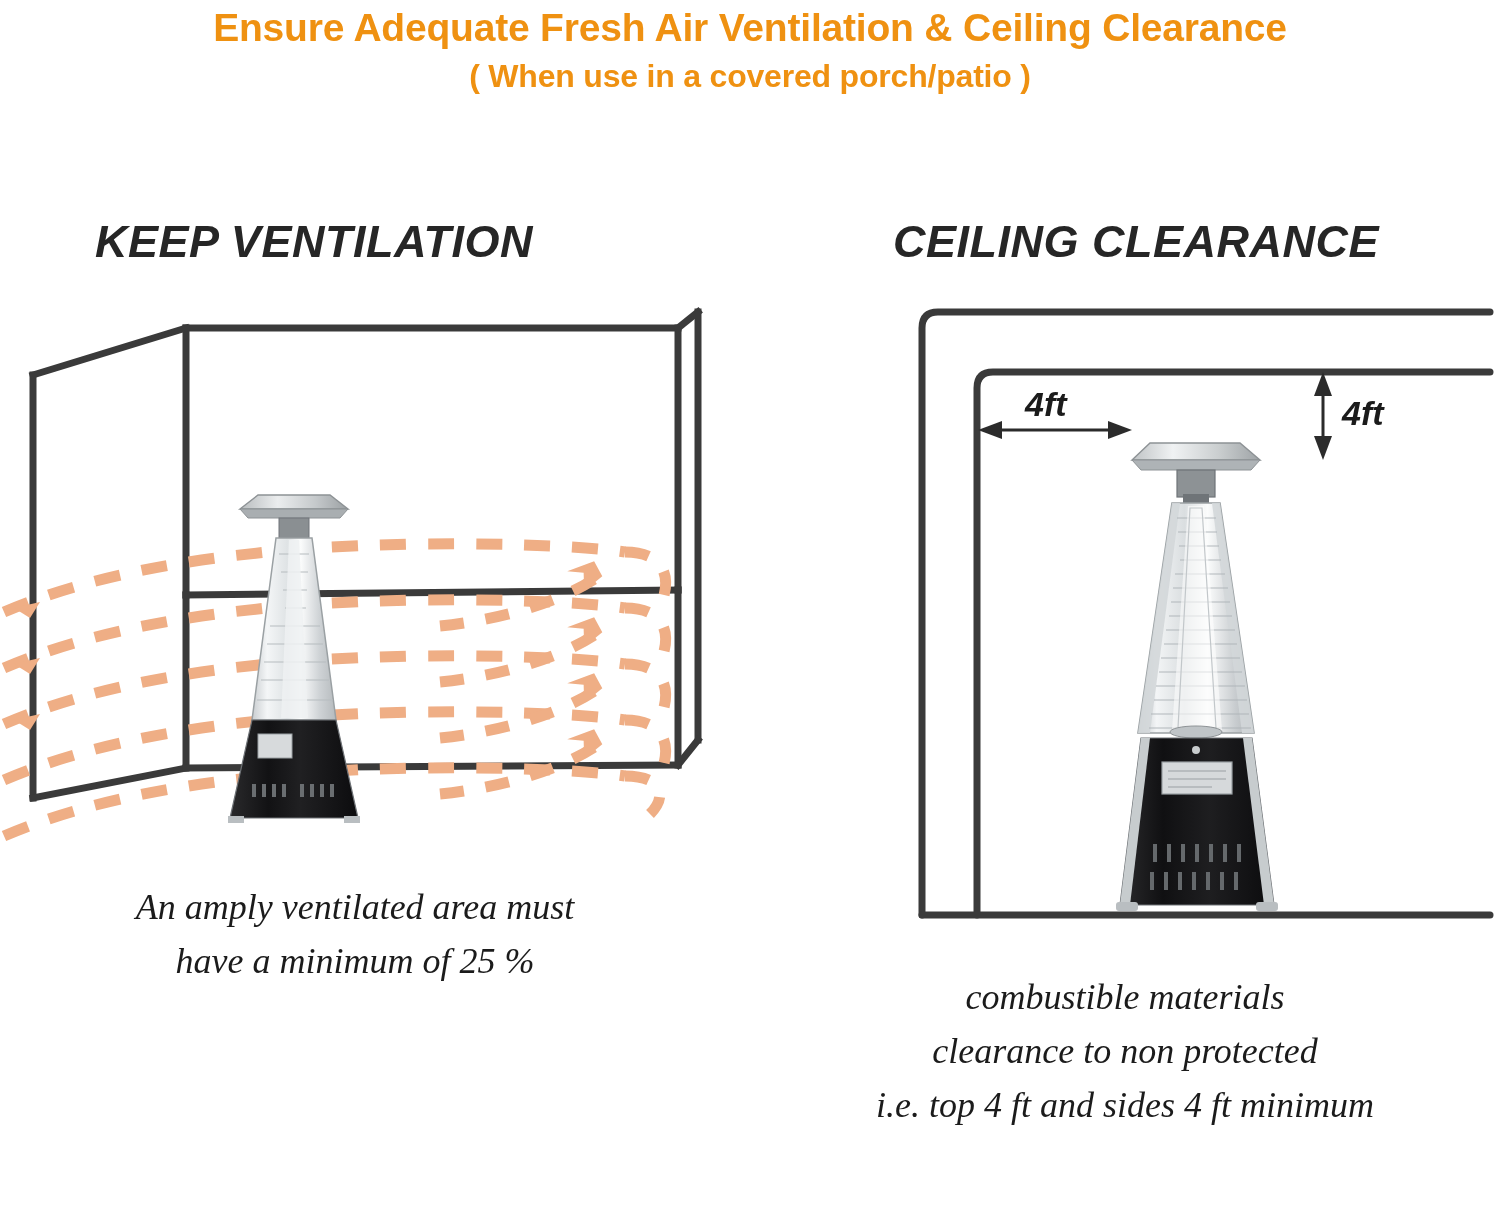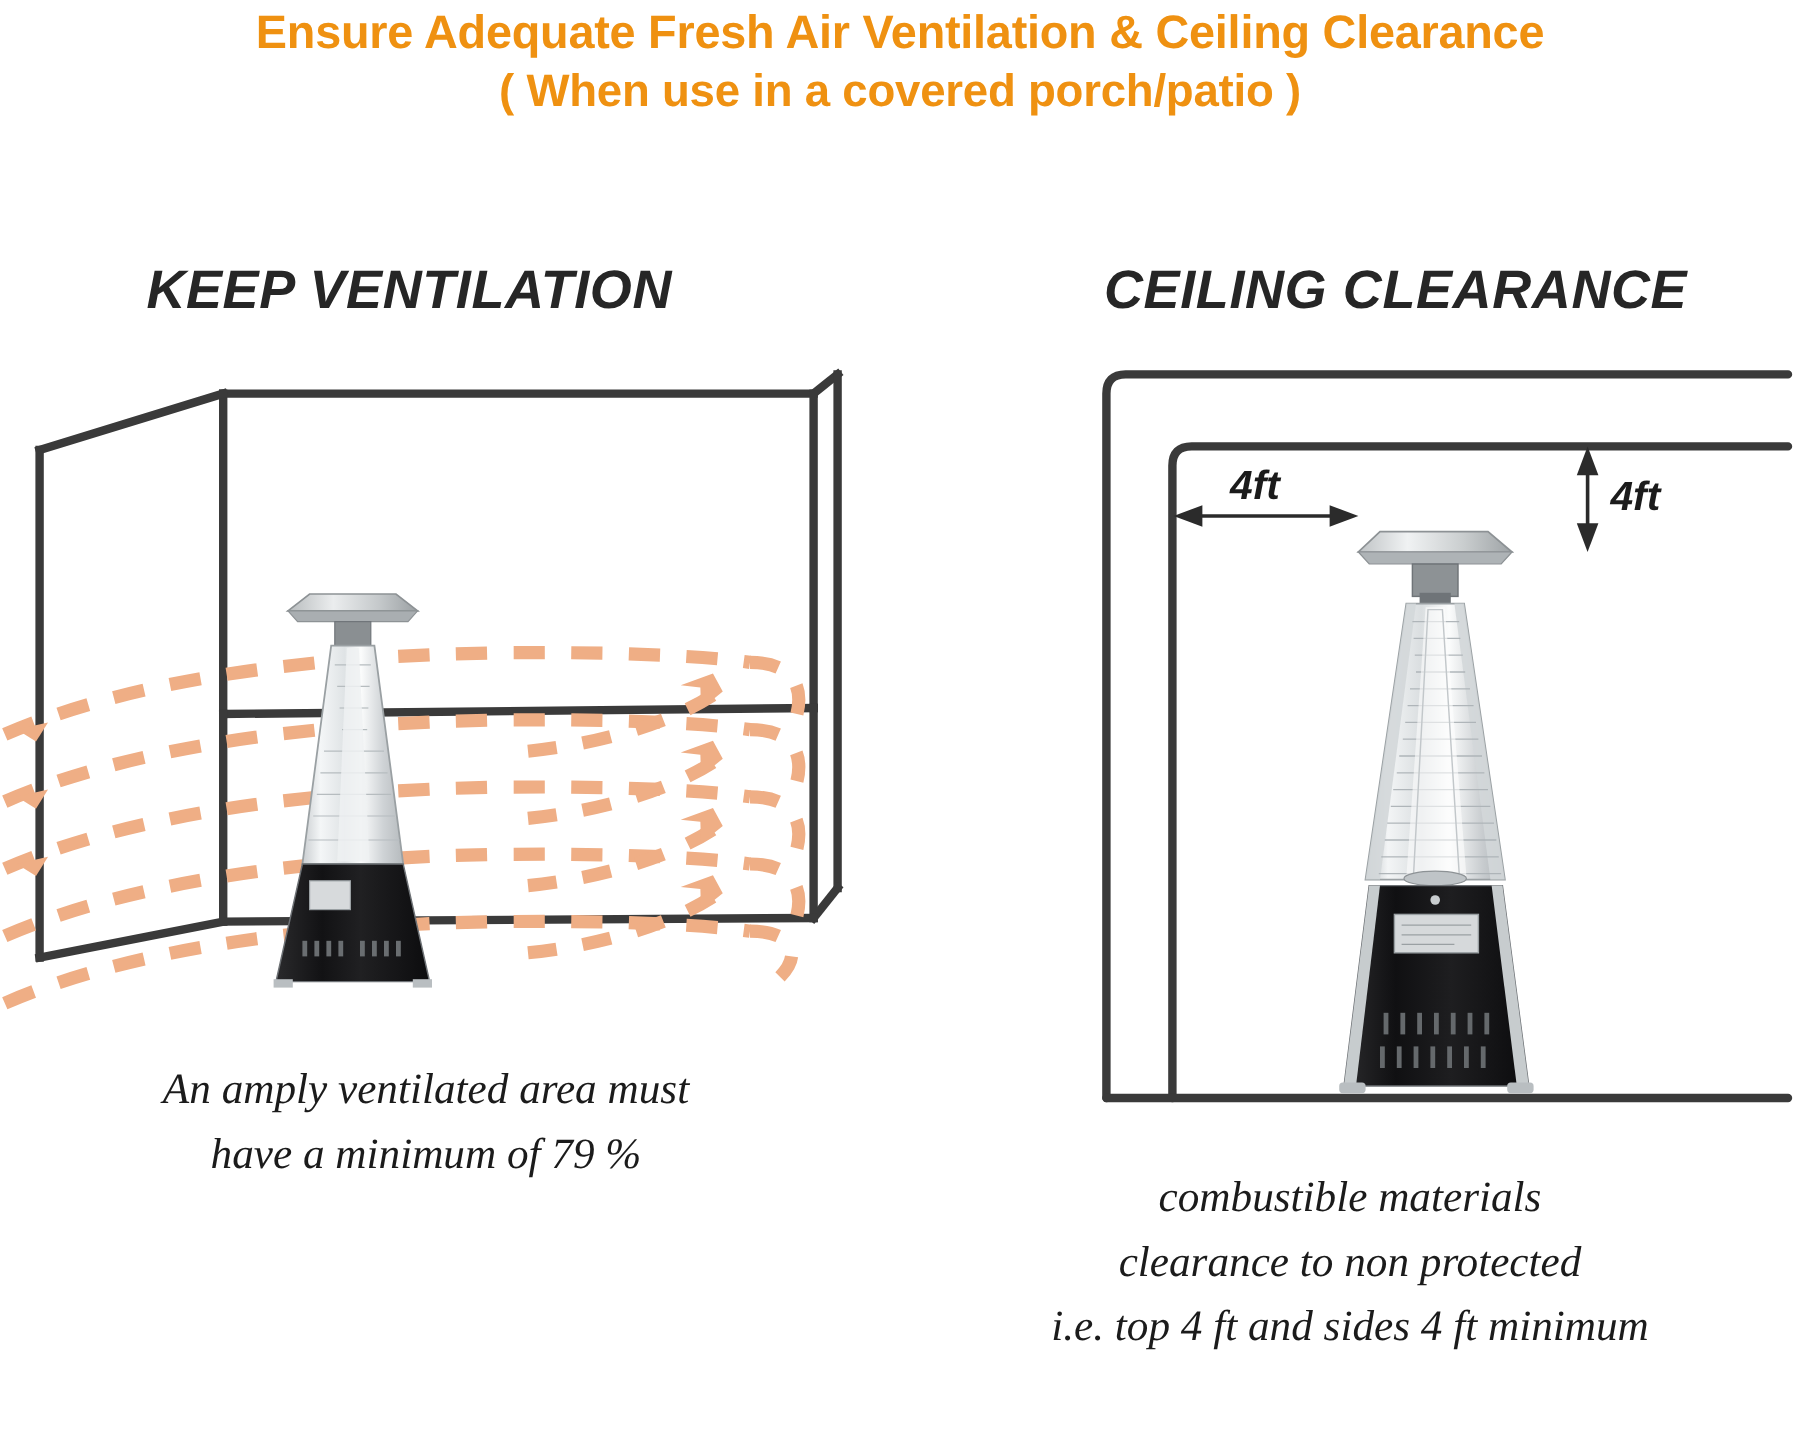--- a/index.html
+++ b/index.html
@@ -1,24 +1,24 @@
 <!DOCTYPE html>
 <html><head>
 <meta charset="utf-8">
 <style>
   html,body{margin:0;padding:0;background:#ffffff;}
   body{width:1500px;height:1211px;position:relative;overflow:hidden;
        font-family:"Liberation Sans","DejaVu Sans",sans-serif;color:#231f20;}
 
   #title-block{position:absolute;left:0;top:4px;width:1500px;text-align:center;}
   .title-line{color:#ef9111;font-weight:bold;font-size:39px;line-height:48px;letter-spacing:-0.2px;}
-  .title-line.l2{font-size:38px;}
+  .title-line.l2{font-size:32px;}
 
   .panel-heading{position:absolute;font-style:italic;font-weight:bold;font-size:45px;
-                 color:#262626;letter-spacing:0.5px;white-space:nowrap;margin-left:27px;}
+                 color:#262626;letter-spacing:0.5px;white-space:nowrap;}
   #heading-left{left:95px;top:216px;}
   #heading-right{left:893px;top:216px;}
 
   #svg-left{position:absolute;left:0;top:290px;}
   #svg-right{position:absolute;left:850px;top:280px;}
 
   .caption{position:absolute;text-align:center;font-style:italic;font-size:36px;
            line-height:54px;color:#1b1b1b;font-family:Liberation Serif, serif;}
   #caption-left{left:10px;top:880px;width:690px;}
   #caption-right{left:750px;top:970px;width:750px;}
@@ -266,20 +266,20 @@
       <rect x="384" y="592" width="4" height="18"></rect>
     </g>
 
     <rect x="266" y="622" width="22" height="9" rx="3" fill="#b9bec1"></rect>
     <rect x="406" y="622" width="22" height="9" rx="3" fill="#b9bec1"></rect>
   </g>
 </svg>
 
 <div class="caption" id="caption-left">
   <div>An amply ventilated area must</div>
-  <div>have a minimum of 79 %</div>
+  <div>have a minimum of 25 %</div>
 </div>
 
 <div class="caption" id="caption-right">
   <div>combustible materials</div>
   <div>clearance to non protected</div>
   <div>i.e. top 4 ft and sides 4 ft minimum</div>
 </div>
 
 </body></html>

